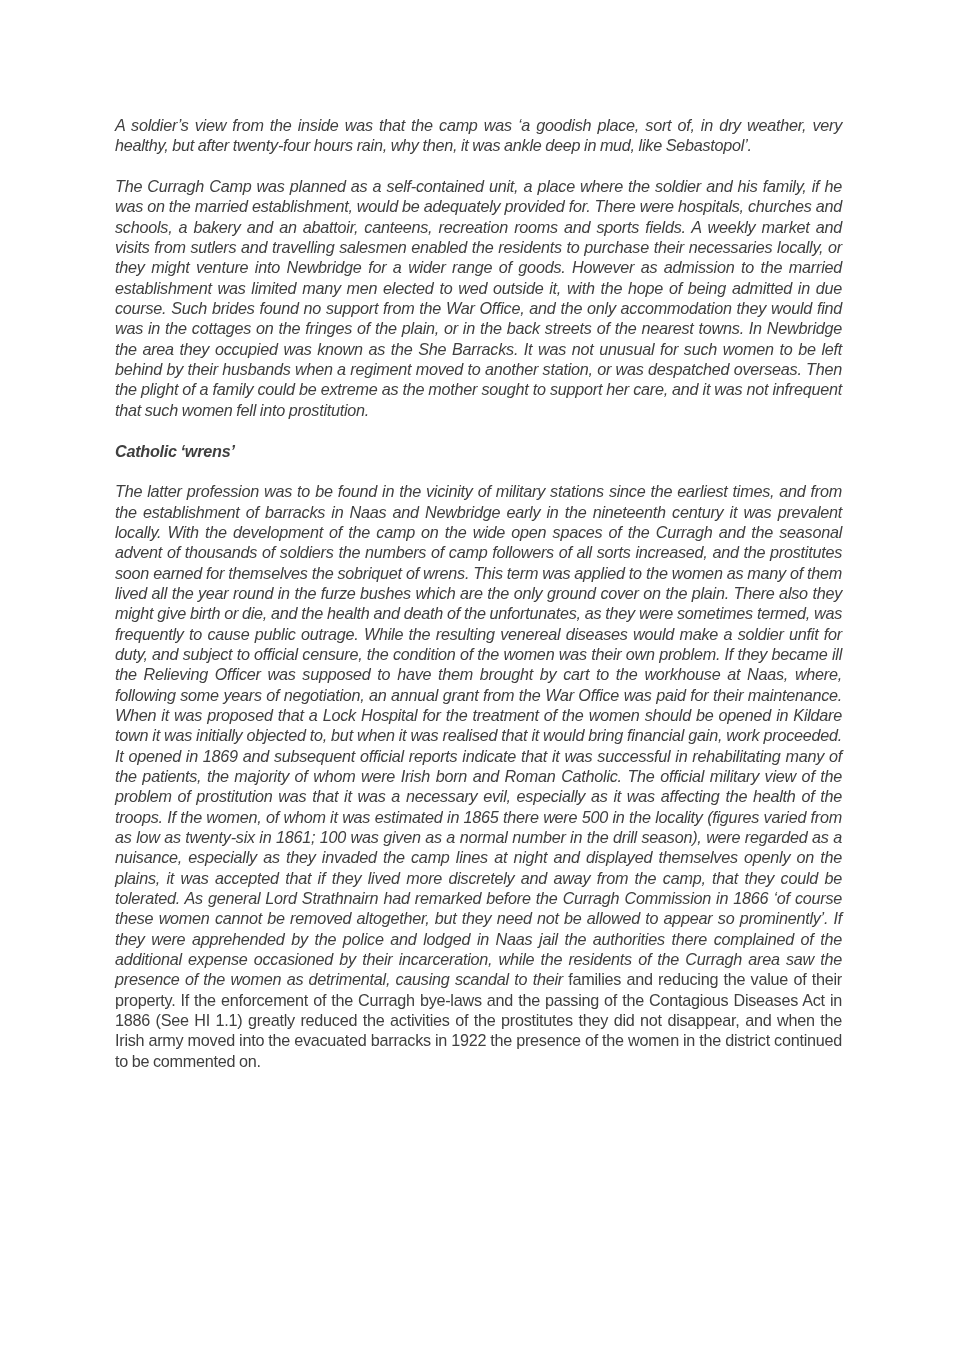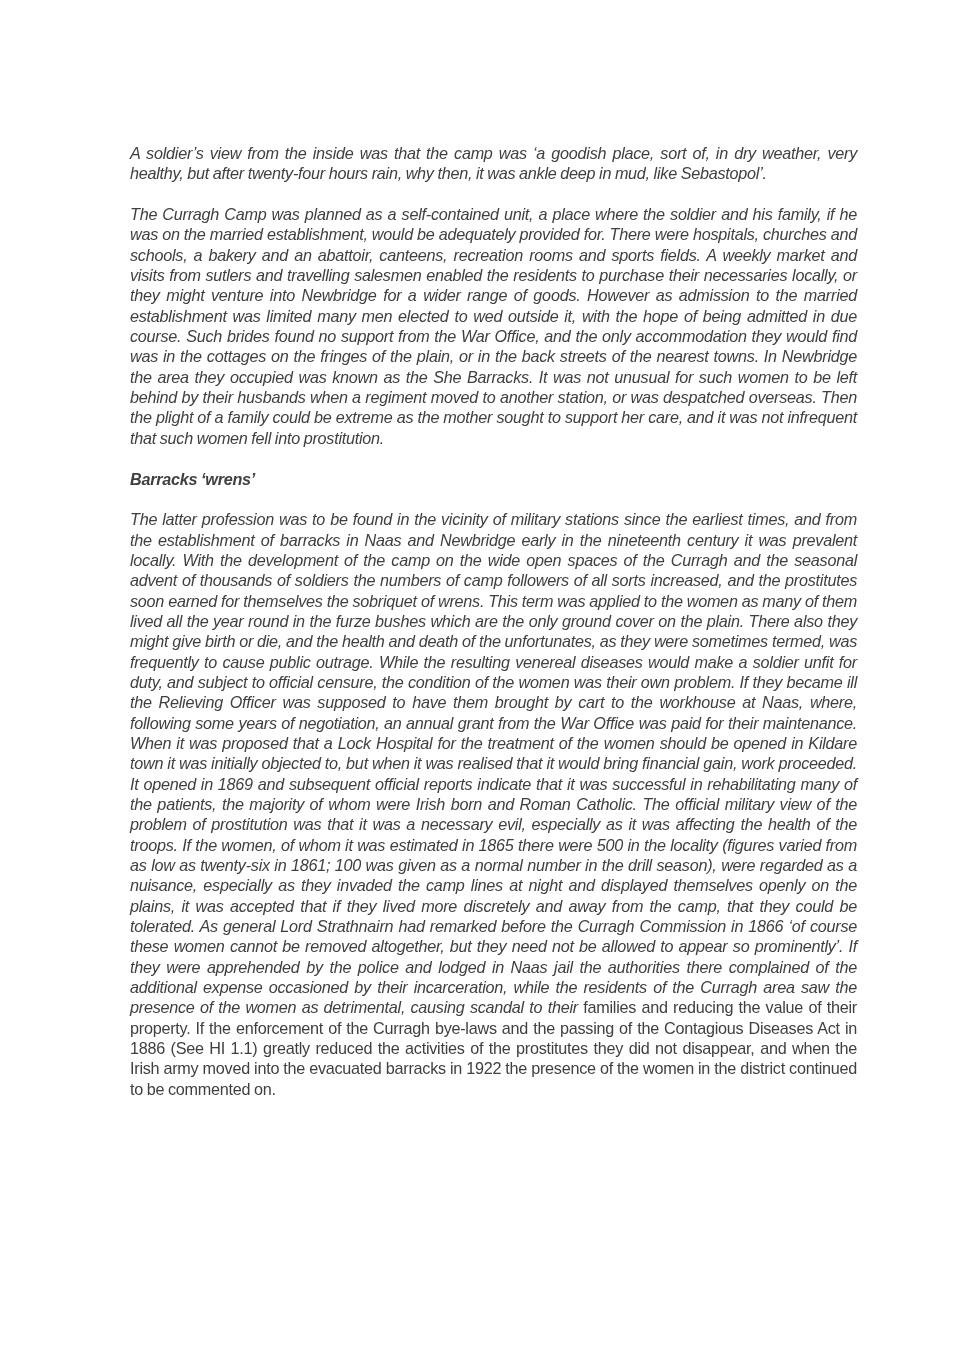--- a/index.html
+++ b/index.html
@@ -1,28 +1,27 @@
 <!DOCTYPE html>
 <html><head>
   <meta charset="utf-8">
   <style>
     html, body { margin: 0; padding: 0; background: #ffffff; }
     body { width: 960px; height: 1358px; position: relative; overflow: hidden; }
     .page {
       position: absolute;
-      left: 130px;
+      left: 115px;
       top: 115px;
       width: 727px;
       font-family: "Liberation Sans", sans-serif;
       font-size: 16.2px;
       line-height: 20.35px;
       color: #404040;
       letter-spacing: -0.25px;
       word-spacing: -0.5px;
-      margin-top: 28px;
     }
     p { margin: 0; text-align: justify; text-align-last: left; }
     .i { font-style: italic; }
     .gap { height: 20.35px; }
     h2 {
       margin: 0;
       font-size: 16.2px;
       font-weight: bold;
       font-style: italic;
       line-height: 20.35px;
@@ -30,16 +29,16 @@
     }
   </style>
 </head>
 <body>
 
 <div class="page">
   <p class="i">A soldier’s view from the inside was that the camp was ‘a goodish place, sort of, in dry weather, very healthy, but after twenty-four hours rain, why then, it was ankle deep in mud, like Sebastopol’.</p>
   <div class="gap"></div>
   <p class="i">The Curragh Camp was planned as a self-contained unit, a place where the soldier and his family, if he was on the married establishment, would be adequately provided for. There were hospitals, churches and schools, a bakery and an abattoir, canteens, recreation rooms and sports fields. A weekly market and visits from sutlers and travelling salesmen enabled the residents to purchase their necessaries locally, or they might venture into Newbridge for a wider range of goods. However as admission to the married establishment was limited many men elected to wed outside it, with the hope of being admitted in due course. Such brides found no support from the War Office, and the only accommodation they would find was in the cottages on the fringes of the plain, or in the back streets of the nearest towns. In Newbridge the area they occupied was known as the She Barracks. It was not unusual for such women to be left behind by their husbands when a regiment moved to another station, or was despatched overseas. Then the plight of a family could be extreme as the mother sought to support her care, and it was not infrequent that such women fell into prostitution.</p>
   <div class="gap"></div>
-  <h2>Barracks ‘wrens’</h2>
+  <h2>Catholic ‘wrens’</h2>
   <div class="gap"></div>
   <p><span class="i">The latter profession was to be found in the vicinity of military stations since the earliest times, and from the establishment of barracks in Naas and Newbridge early in the nineteenth century it was prevalent locally. With the development of the camp on the wide open spaces of the Curragh and the seasonal advent of thousands of soldiers the numbers of camp followers of all sorts increased, and the prostitutes soon earned for themselves the sobriquet of wrens. This term was applied to the women as many of them lived all the year round in the furze bushes which are the only ground cover on the plain. There also they might give birth or die, and the health and death of the unfortunates, as they were sometimes termed, was frequently to cause public outrage. While the resulting venereal diseases would make a soldier unfit for duty, and subject to official censure, the condition of the women was their own problem. If they became ill the Relieving Officer was supposed to have them brought by cart to the workhouse at Naas, where, following some years of negotiation, an annual grant from the War Office was paid for their maintenance. When it was proposed that a Lock Hospital for the treatment of the women should be opened in Kildare town it was initially objected to, but when it was realised that it would bring financial gain, work proceeded. It opened in 1869 and subsequent official reports indicate that it was successful in rehabilitating many of the patients, the majority of whom were Irish born and Roman Catholic. The official military view of the problem of prostitution was that it was a necessary evil, especially as it was affecting the health of the troops. If the women, of whom it was estimated in 1865 there were 500 in the locality (figures varied from as low as twenty-six in 1861; 100 was given as a normal number in the drill season), were regarded as a nuisance, especially as they invaded the camp lines at night and displayed themselves openly on the plains, it was accepted that if they lived more discretely and away from the camp, that they could be tolerated. As general Lord Strathnairn had remarked before the Curragh Commission in 1866 ‘of course these women cannot be removed altogether, but they need not be allowed to appear so prominently’. If they were apprehended by the police and lodged in Naas jail the authorities there complained of the additional expense occasioned by their incarceration, while the residents of the Curragh area saw the presence of the women as detrimental, causing scandal to their</span><span> families and reducing the value of their property. If the enforcement of the Curragh bye-laws and the passing of the Contagious Diseases Act in 1886 (See HI 1.1) greatly reduced the activities of the prostitutes they did not disappear, and when the Irish army moved into the evacuated barracks in 1922 the presence of the women in the district continued to be commented on.</span></p>
 </div>
 
 </body></html>

